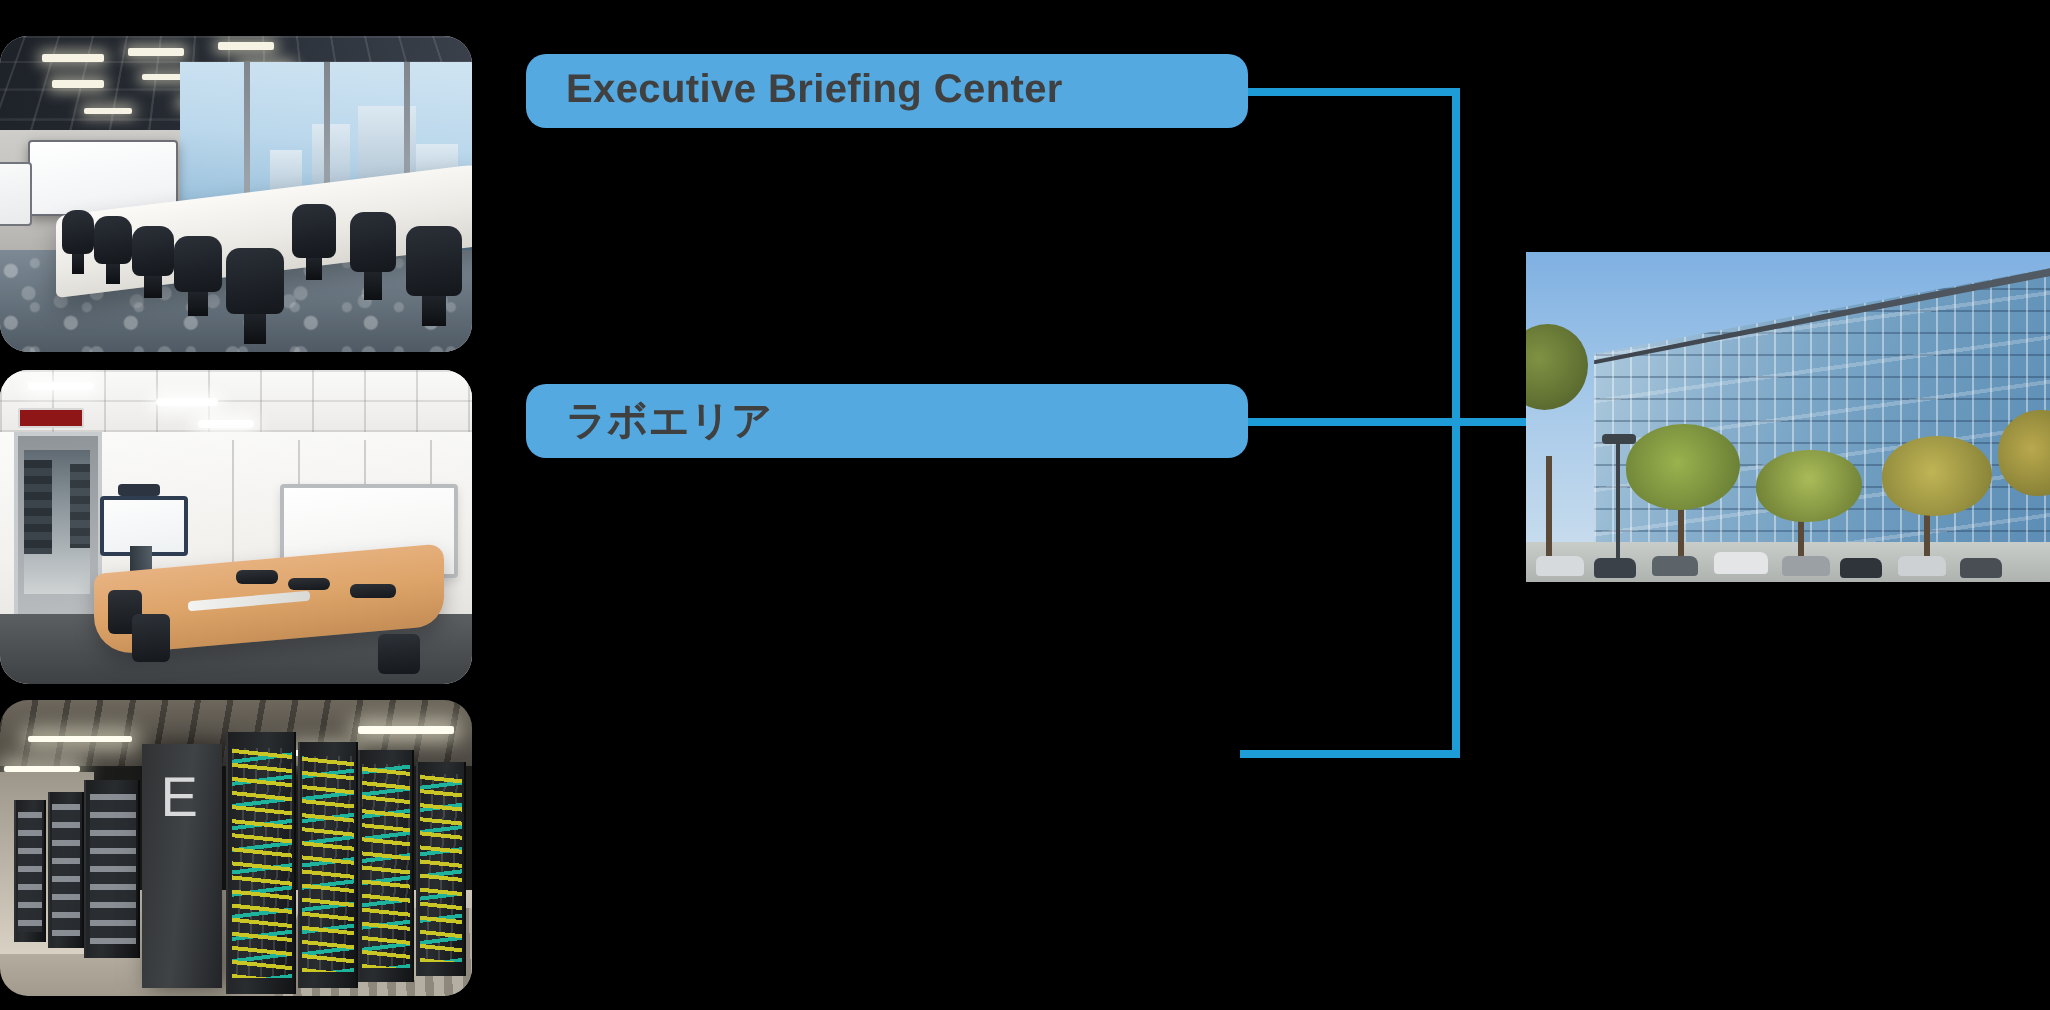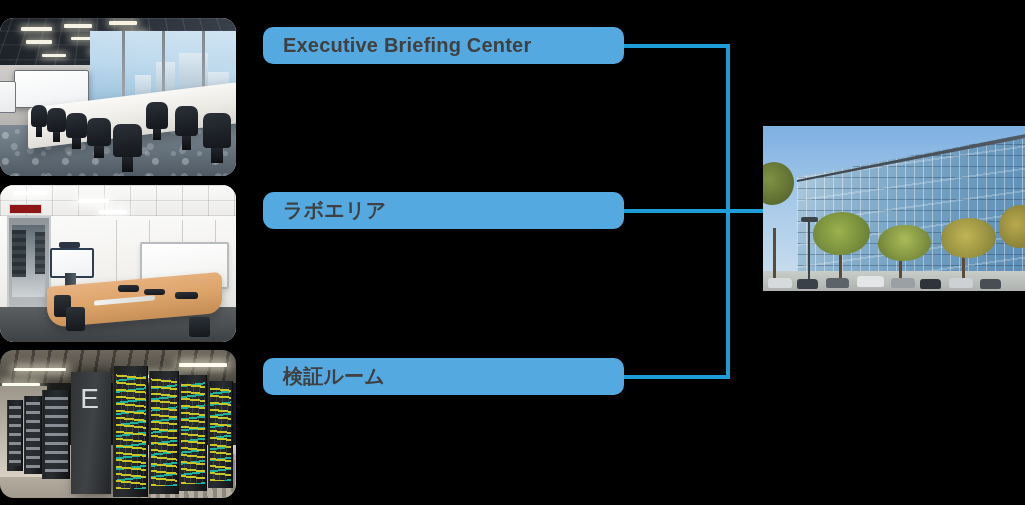--- a/index.html
+++ b/index.html
@@ -433,21 +433,18 @@
       <div class="b-car" style="left:60%; top:93%; width:8%;  height:5.5%; background:#2f343a;"></div>
       <div class="b-car" style="left:71%; top:92%; width:9%;  height:6%; background:#cdd1d3;"></div>
       <div class="b-car" style="left:83%; top:93%; width:8%;  height:5.5%; background:#484e54;"></div>
     </div>
   </div>
 
   <div class="pill" style="left:263px; top:27px; width:361px; height:37px;">
     <span>Executive Briefing Center</span>
   </div>
 
-  <div class="pill" style="left:263px; top:192px; width:361px; height:37px;border-radius:11px;">
+  <div class="pill" style="left:263px; top:192px; width:361px; height:37px;">
     <span>ラボエリア</span>
   </div>
 
-  <div class="pill" style="left:263px; top:358px; width:361px; height:37px;">
-    <span>検証ルーム</span>
-  </div>
 
 </div>
 
 </body></html>

